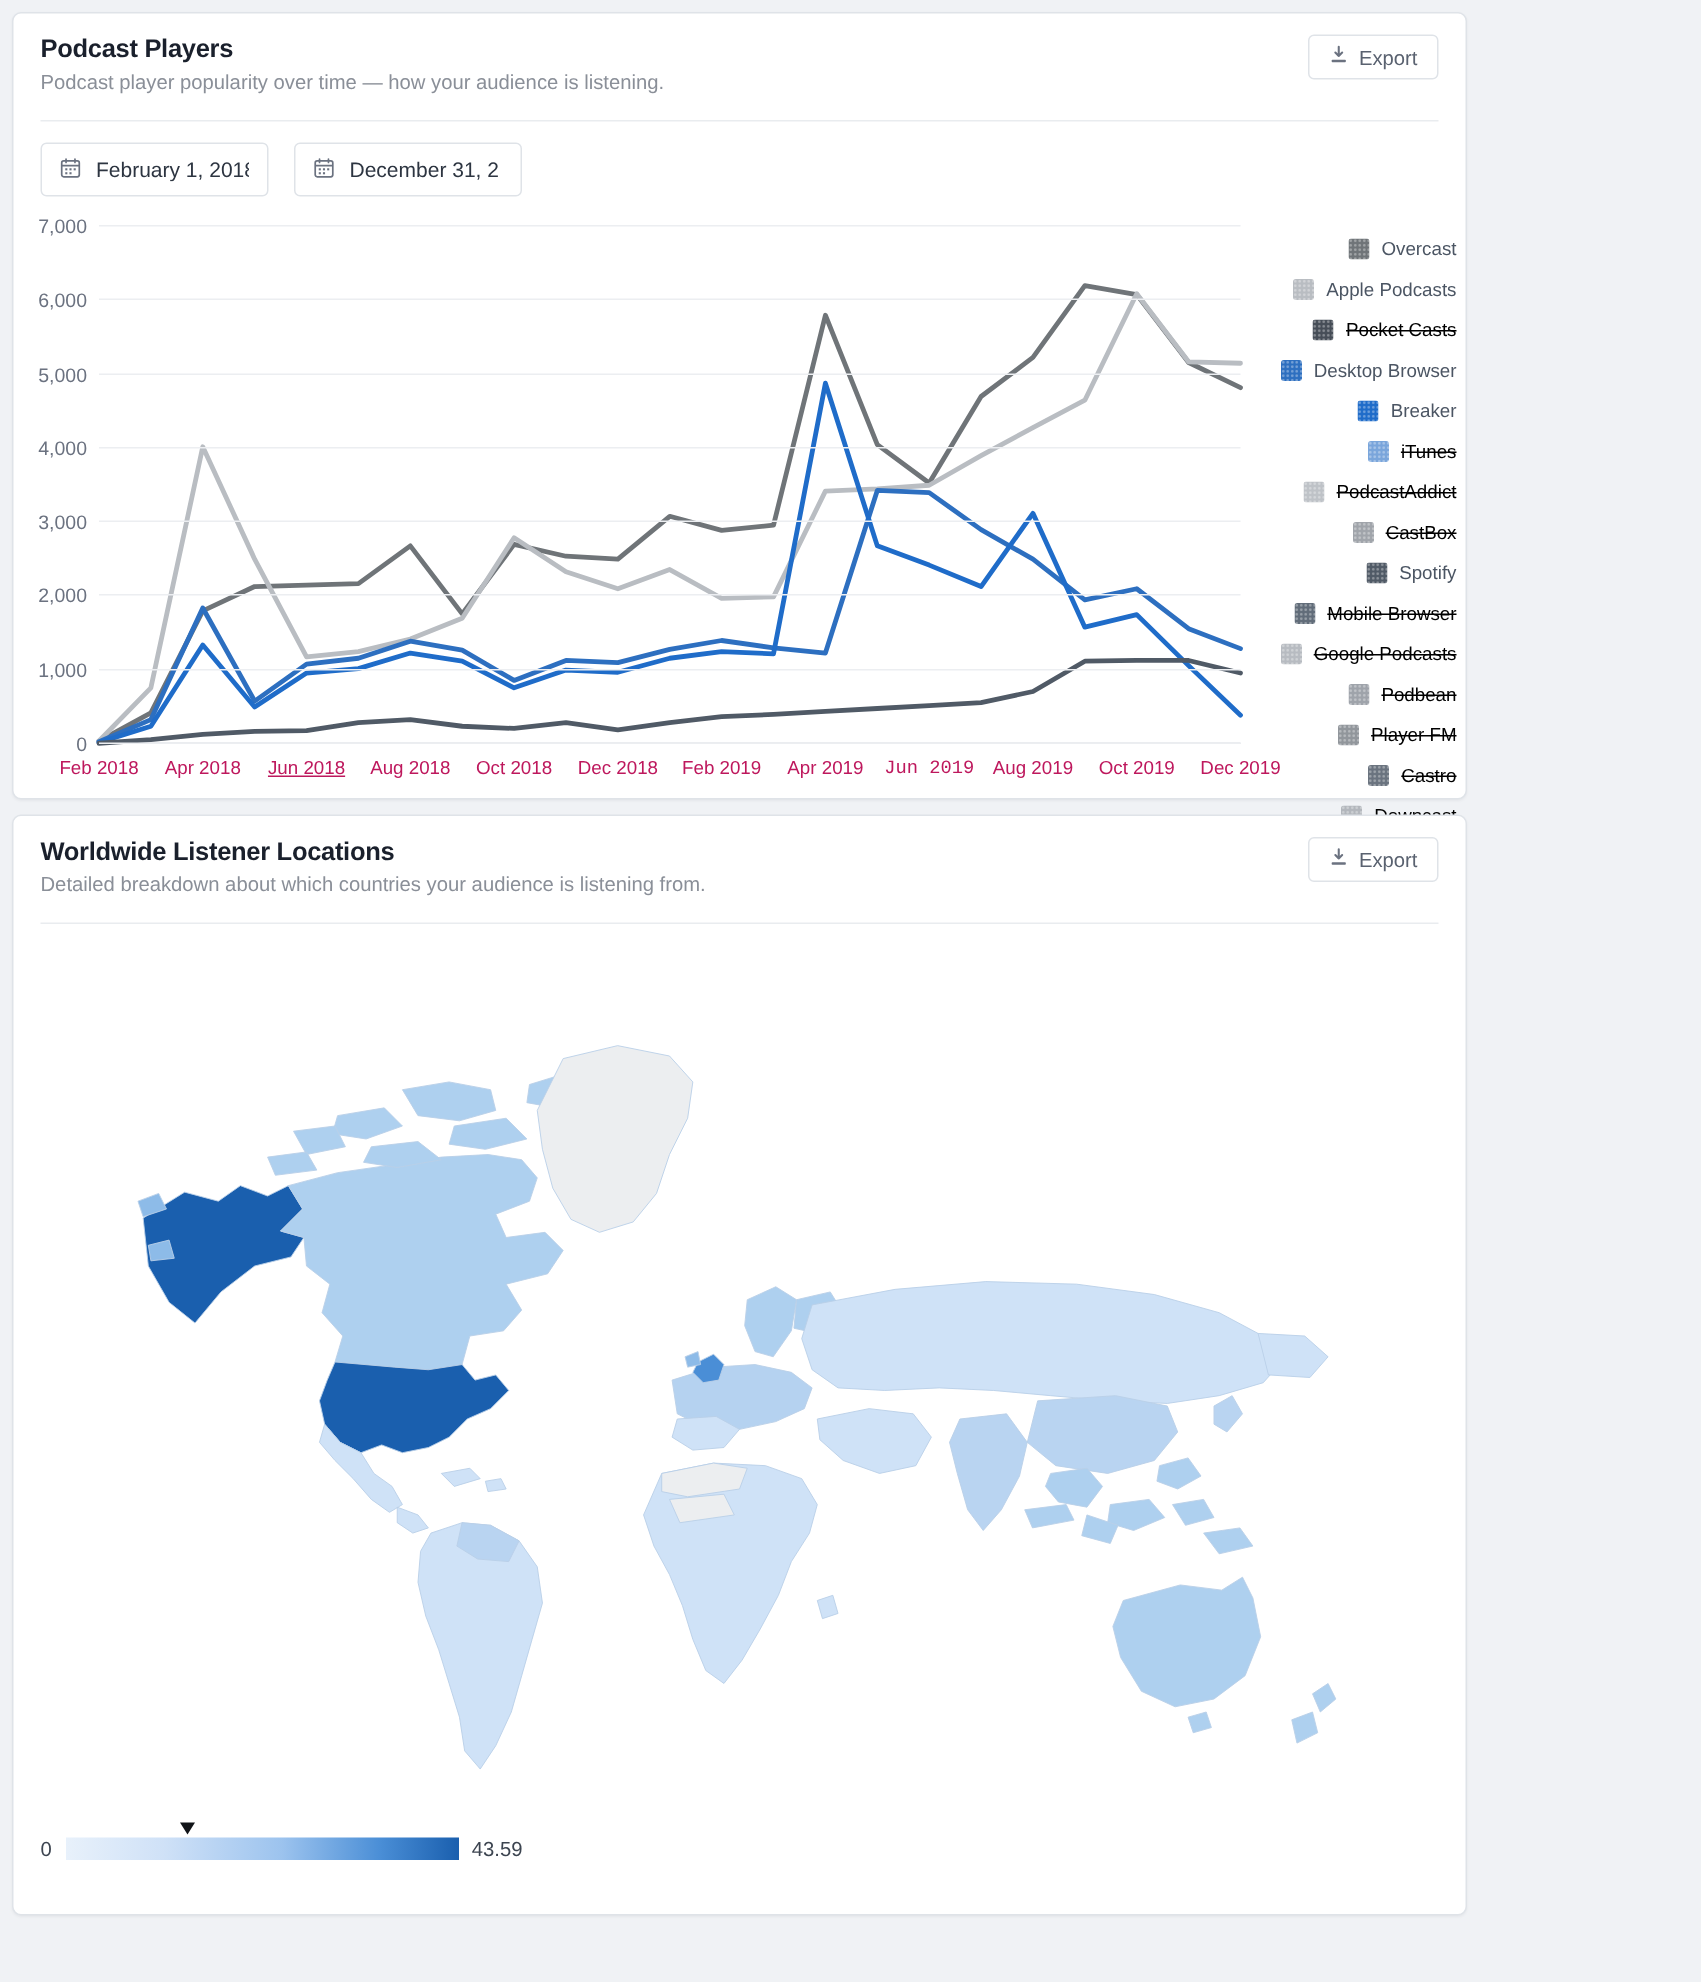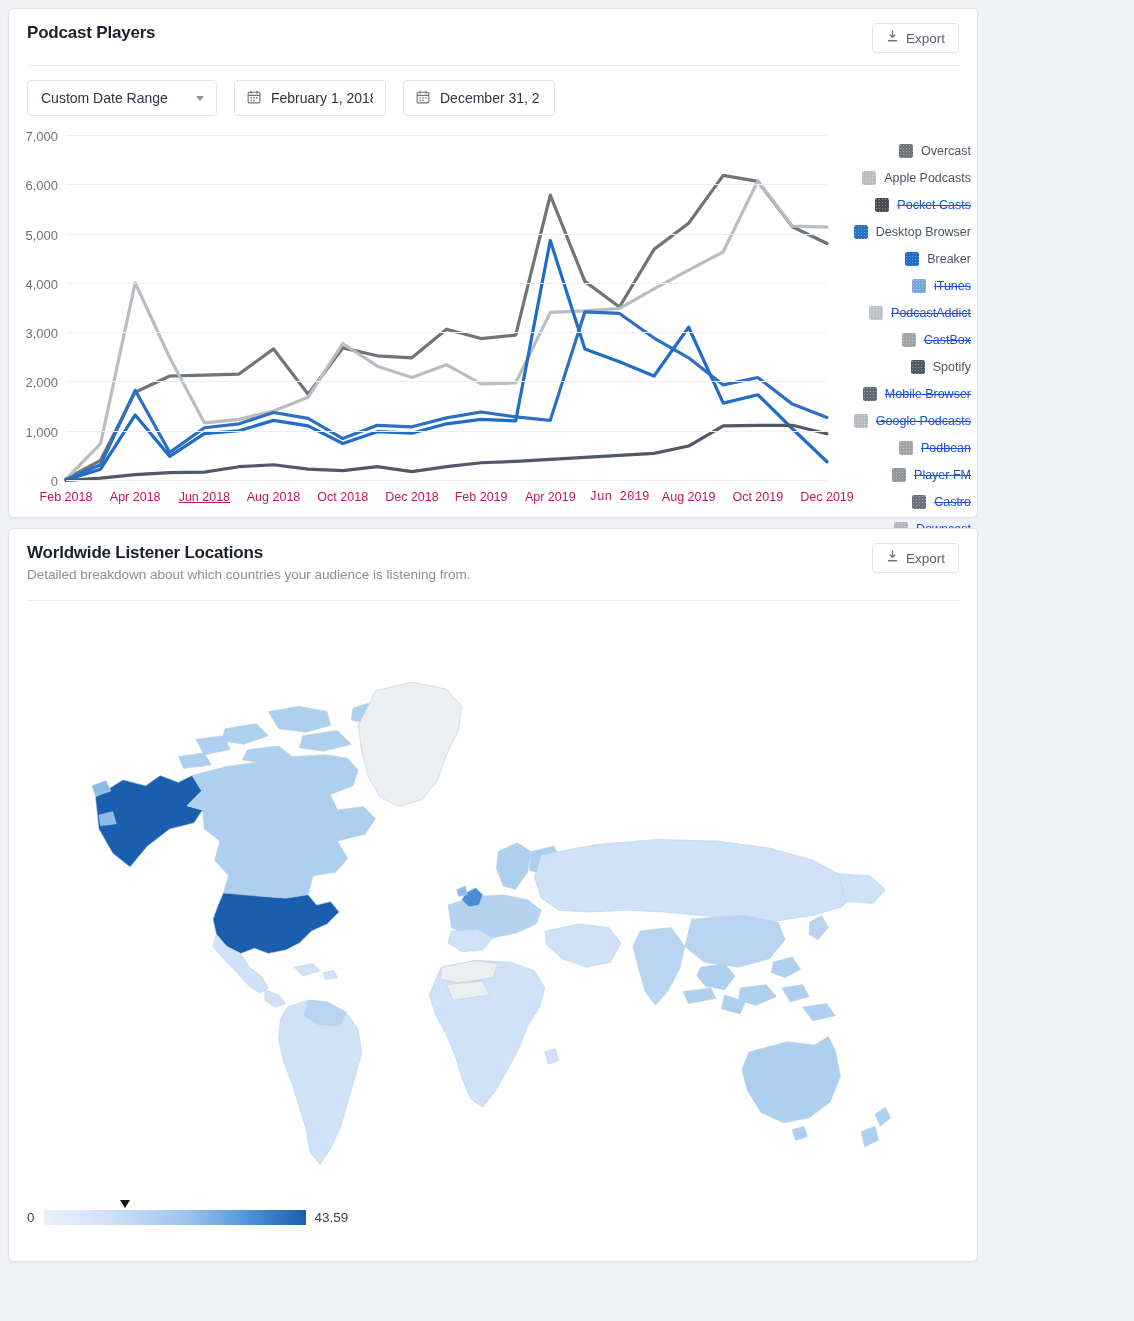--- a/index.html
+++ b/index.html
@@ -82,21 +82,21 @@
   .legend-item {
     display: flex; align-items: center; gap: 8px;
     font-size: 12.5px; color: #4b5563; cursor: pointer; line-height: 1;
   }
   .legend-item .sw {
     width: 14px; height: 14px; border-radius: 2px; flex: 0 0 14px;
     background-image:
       radial-gradient(rgba(255,255,255,.35) 0.8px, transparent 0.9px);
     background-size: 3px 3px;
   }
-  .legend-item.off .lbl { text-decoration: line-through; color: #1d4ed8; }
+  .legend-item.off .lbl { text-decoration: line-through; color: #000000; }
   .legend-item.off .sw { opacity: .82; }
 
   
   .map-wrap { position: relative; height: 660px; overflow: hidden; }
   .map-svg { position: absolute; left: 0; top: 0; width: 100%; height: 100%; }
 
   .scale {
     position: absolute; left: 18px; bottom: 36px;
     display: flex; align-items: center; gap: 9px; z-index: 5;
   }
@@ -114,37 +114,34 @@
   }
 </style>
 </head>
 <body>
 
 <div class="page">
 
   <section class="card">
     <div class="card-head">
       <h2 class="card-title">Podcast Players</h2>
+      <p class="card-sub">Podcast player popularity over time — how your audience is listening.</p>
       <button class="export-btn">
         <span>
           <svg width="13" height="13" viewBox="0 0 16 16" fill="none">
             <path d="M8 1.5v7.5M8 9l-2.8-2.8M8 9l2.8-2.8" stroke="#6b7280" stroke-width="1.7" stroke-linecap="round" stroke-linejoin="round"></path>
             <rect x="2.2" y="12.2" width="11.6" height="2" rx="0.6" fill="#6b7280"></rect>
           </svg>
         </span>
         <span>Export</span>
       </button>
     </div>
     <div class="divider"></div>
 
     <div class="controls">
-      <div class="select-box">
-        <span>Custom Date Range</span>
-        <span class="caret"></span>
-      </div>
 
       <div class="date-box">
         <span>
           <svg width="14" height="14" viewBox="0 0 16 16" fill="none">
             <rect x="1.3" y="2.6" width="13.4" height="12.1" rx="1.5" stroke="#6b7280" stroke-width="1.3"></rect>
             <path d="M1.3 6.2h13.4" stroke="#6b7280" stroke-width="1.3"></path>
             <path d="M4.6 1.2v2.6M11.4 1.2v2.6" stroke="#6b7280" stroke-width="1.3" stroke-linecap="round"></path>
             <rect x="4" y="8.2" width="1.6" height="1.6" fill="#6b7280"></rect>
             <rect x="7.2" y="8.2" width="1.6" height="1.6" fill="#6b7280"></rect>
             <rect x="10.4" y="8.2" width="1.6" height="1.6" fill="#6b7280"></rect>

